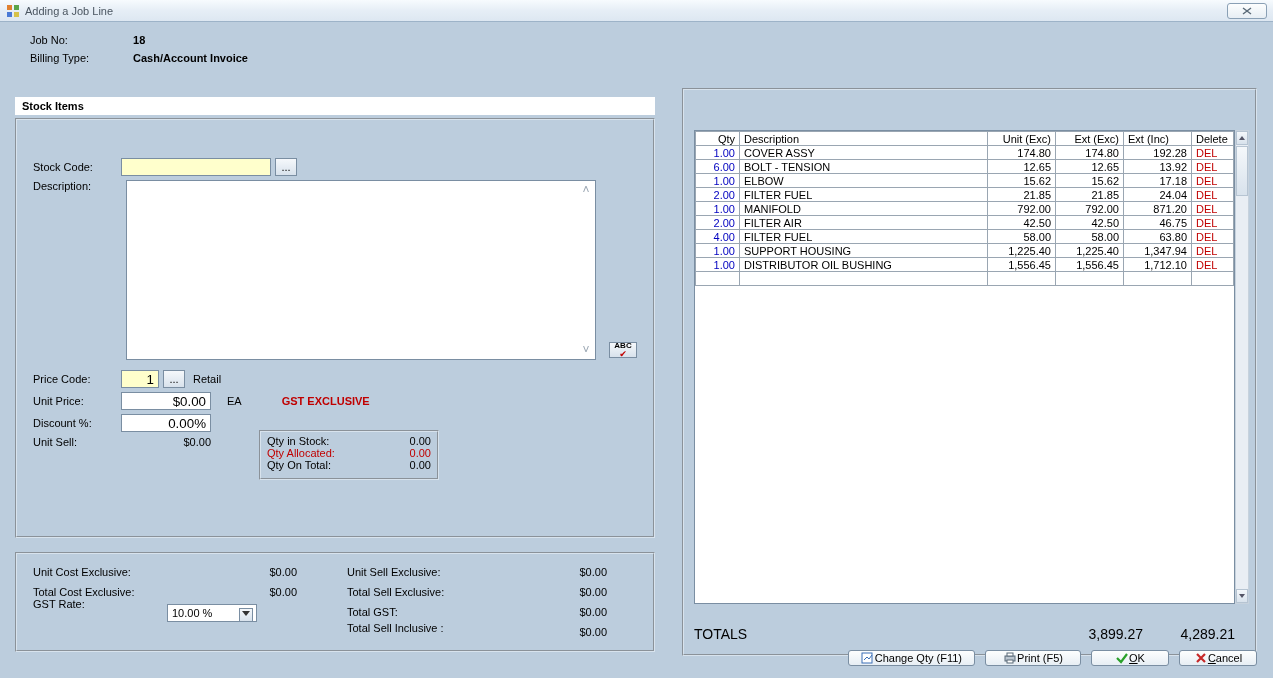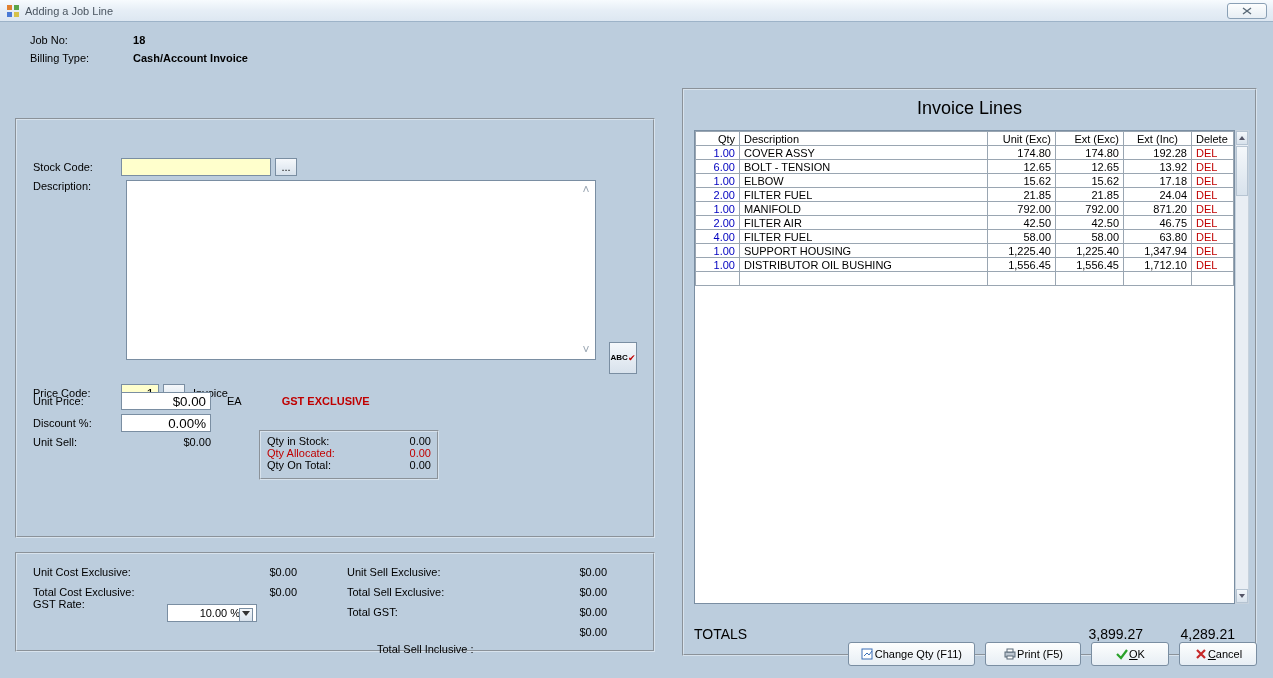--- a/index.html
+++ b/index.html
@@ -89,25 +89,25 @@
     background:#fff; border:1px solid #7a8ea2;
   }
   .textarea-wrap .scroll-up, .textarea-wrap .scroll-down {
     position:absolute; right:2px; width:14px; height:14px;
     color:#9aa6b2; font-size:12px; text-align:center;
   }
   .textarea-wrap .scroll-up { top:2px; }
   .textarea-wrap .scroll-down { bottom:2px; }
   .abc-btn {
     position:absolute; left:592px; top:222px;
-    width:28px; height:32px;
+    width:28px; height:16px;
     border:1px solid #7a8ea2;
     background: linear-gradient(to bottom,#f5f8fb,#d8e2ec);
     cursor:pointer;
-    display:flex; flex-direction:row; align-items:center; justify-content:center;
+    display:flex; flex-direction:column; align-items:center; justify-content:center;
     line-height:8px;
   }
   .gst-text { color:#c00000; font-weight:bold; }
   .qty-box {
     position:absolute; left:242px; top:310px;
     width:180px; height:50px;
     border:2px groove #d8e3ed;
     padding:3px 6px;
   }
   .qty-box .qrow { display:flex; justify-content:space-between; }
@@ -119,21 +119,21 @@
     border:2px groove #d8e3ed;
     background:#bccddd;
   }
   .bg-col1 { position:absolute; left:16px; width:150px; }
   .bg-val1 { position:absolute; left:190px; width:90px; text-align:right; }
   .bg-col2 { position:absolute; left:330px; width:150px; }
   .bg-val2 { position:absolute; left:500px; width:90px; text-align:right; }
   .gst-rate-select {
     height:18px; width:90px; background:#fff;
     border:1px solid #7a8ea2;
-    display:inline-flex; align-items:center; justify-content:flex-end;
+    display:inline-flex; align-items:center; 
     padding:0 16px 0 4px; position:relative; cursor:pointer;
   }
   .gst-rate-select::after {
     content:""; position:absolute; right:3px; top:3px;
     width:12px; height:12px;
     border:1px solid #7a8ea2;
     background:linear-gradient(to bottom,#f5f8fb,#d8e2ec);
   }
   .gst-rate-select .arrow {
     position:absolute; right:6px; top:6px;
@@ -182,21 +182,21 @@
     position:absolute; left:10px; right:20px; bottom:12px;
     display:flex;
     font-size:14px;
   }
 
   .button-row {
     position:absolute; right:16px; bottom:12px;
     display:flex; gap:10px;
   }
   .winbtn {
-    height:24px; min-width:78px;
+    height:16px; min-width:78px;
     border:1px solid #7a8ea2;
     background:linear-gradient(to bottom,#fdfefe,#e7eef4);
     border-radius:3px;
     display:inline-flex; align-items:center; justify-content:center;
     padding:0 12px;
     cursor:pointer;
     font-size:11px;
     text-decoration: underline dotted transparent;
   }
   .winbtn .ico { width:14px; height:14px; display:inline-block; }
@@ -226,44 +226,45 @@
 
   <div class="info-row" style="top:12px;">
     <span class="info-label" style="width:100px;">Job No:</span>
     <span class="info-value">18</span>
   </div>
   <div class="info-row" style="top:30px;">
     <span class="info-label" style="width:100px;">Billing Type:</span>
     <span class="info-value">Cash/Account Invoice</span>
   </div>
 
+  <div class="stockitems-tab">Stock Items</div>
 
   <div class="left-group">
     <div class="lg-row" style="left:16px; top:38px;">
       <span class="lbl">Stock Code:</span>
       <input class="yellow-input" style="width: 150px;" value="">
       <span class="browse-btn">...</span>
     </div>
     <div class="lg-row" style="left:16px; top:60px;">
       <span class="lbl" style="align-self:flex-start;">Description:</span>
     </div>
     <div class="textarea-wrap">
       <span class="scroll-up">˄</span>
       <span class="scroll-down">˅</span>
     </div>
     <div class="abc-btn">
       <span style="font-size:8px;font-weight:bold;">ABC</span>
       <span style="color:#c00000;font-size:9px;">✔</span>
     </div>
 
-    <div class="lg-row" style="left:16px; top:264px;">
+    <div class="lg-row" style="left:16px; top:250px;">
       <span class="lbl">Price Code:</span>
       <input class="yellow-input" style="width: 38px; text-align: right;" value="1">
       <span class="browse-btn">...</span>
-      <span style="margin-left:8px;">Invoice</span>
+      <span style="margin-left:8px;">Retail</span>
     </div>
     <div class="lg-row" style="left:16px; top:272px;">
       <span class="lbl">Unit Price:</span>
       <input class="white-input" style="width: 90px;" value="$0.00">
       <span style="margin-left:16px;">EA</span>
       <span class="gst-text" style="margin-left:40px;">GST EXCLUSIVE</span>
     </div>
     <div class="lg-row" style="left:16px; top:294px;">
       <span class="lbl">Discount %:</span>
       <input class="white-input" style="width: 90px;" value="0.00%">
@@ -301,43 +302,42 @@
         <span class="arrow"></span>
       </span>
     </div>
 
     <div class="bg-col2" style="top:12px;">Unit Sell Exclusive:</div>
     <div class="bg-val2" style="top:12px;">$0.00</div>
     <div class="bg-col2" style="top:32px;">Total Sell Exclusive:</div>
     <div class="bg-val2" style="top:32px;">$0.00</div>
     <div class="bg-col2" style="top:52px;">Total GST:</div>
     <div class="bg-val2" style="top:52px;">$0.00</div>
-    <div class="bg-col2" style="top:89px;margin-left:30px;">Total Sell Inclusive :</div>
+    <div class="bg-col2" style="top:68px;">Total Sell Inclusive :</div>
     <div class="bg-val2" style="top:72px;">$0.00</div>
   </div>
 
   <div class="right-panel">
-    <div class="grid-head">Invoice Lines</div>
     <div class="grid-wrap">
       <table class="inv">
         <colgroup>
           <col class="col-qty">
             <col class="col-desc">
             <col class="col-num">
             <col class="col-num">
             <col class="col-num">
             <col class="col-del">
         </colgroup>
         <thead>
           <tr>
             <th style="text-align:right;">Qty</th>
             <th style="text-align:left;">Description</th>
             <th style="text-align:right;">Unit (Exc)</th>
             <th style="text-align:right;">Ext (Exc)</th>
-            <th style="text-align:center;">Ext (Inc)</th>
+            <th style="text-align:left;">Ext (Inc)</th>
             <th style="text-align:left;">Delete</th>
           </tr>
         </thead>
         <tbody id="inv-body">
             <tr>
               <td class="qty-cell">1.00</td>
               <td class="col-desc">COVER ASSY</td>
               <td class="col-num">174.80</td>
               <td class="col-num">174.80</td>
               <td class="col-num">192.28</td>

